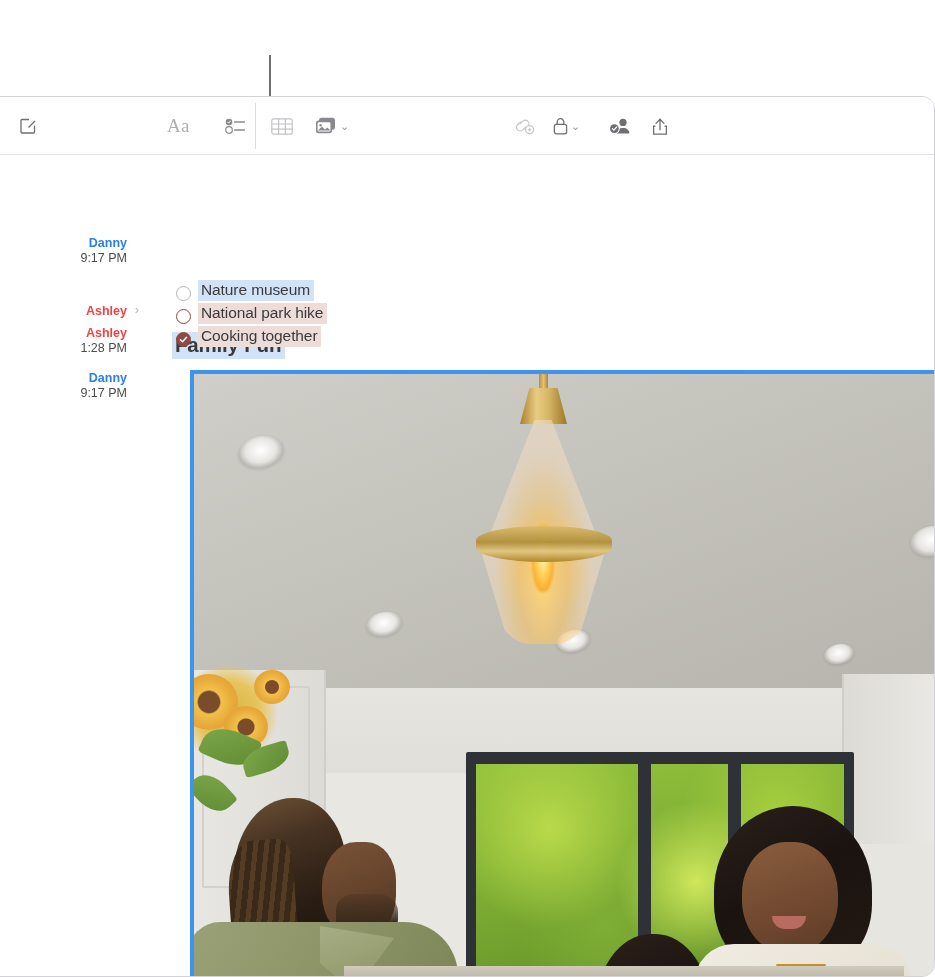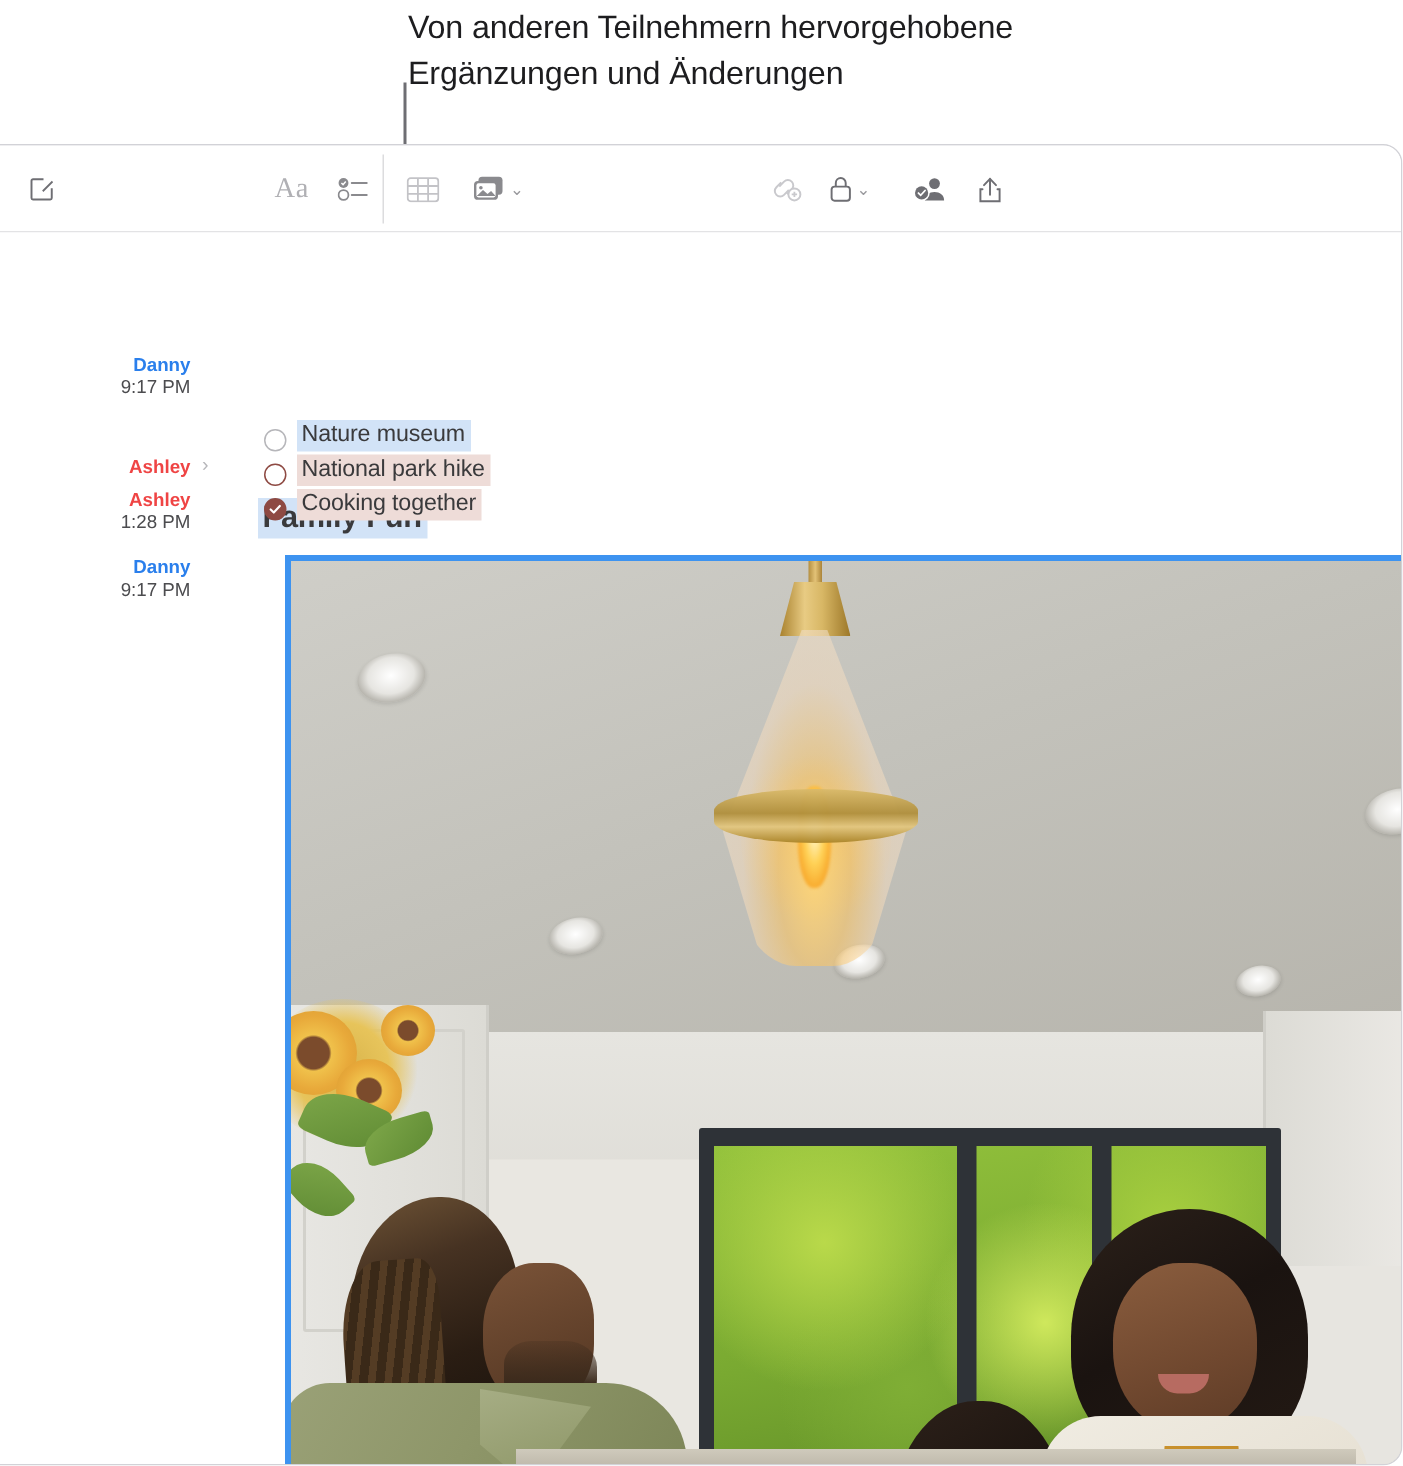--- a/index.html
+++ b/index.html
@@ -329,37 +329,35 @@
   .counter {
     position:absolute; left:150px; bottom:-4px; width:560px; height:16px;
     background: linear-gradient(180deg,#cfcabc,#b8b2a4);
   }
 </style>
 </head>
 <body>
 
 <div id="root">
 
-  <div class="callout-text">Von anderen Teilnehmern hervorgehobene
-Ergänzungen und Änderungen</div>
   <div class="callout-stem"></div>
   <div class="bracket"></div>
 
   <div class="window">
 
     <div class="toolbar">
 
       <div class="tb-icon" style="left:28px; top:14px; width:26px;">
         <svg width="18" height="18" viewBox="0 0 18 18" fill="none" stroke="#6e6e73" stroke-width="1.3">
           <path d="M15.5 8.5V15a1 1 0 0 1-1 1H3a1 1 0 0 1-1-1V3.5a1 1 0 0 1 1-1h7"></path>
           <path d="M9.5 10.5 16 4" stroke-width="1.2"></path>
         </svg>
       </div>
 
-      <div class="tb-icon" style="left:196px; top:14px;">
+      <div class="tb-icon" style="left:180px; top:14px;">
         <span class="aa-label">Aa</span>
       </div>
 
       <div class="tb-icon" style="left:236px; top:14px; width:26px;">
         <svg width="22" height="16" viewBox="0 0 22 16" fill="none">
           <circle cx="4" cy="4" r="3.3" fill="#8a8a8e"></circle>
           <path d="M2.6 4 3.7 5.1 5.5 3" stroke="#fff" stroke-width="1" fill="none"></path>
           <circle cx="4" cy="12" r="3.3" stroke="#8a8a8e" stroke-width="1.2" fill="none"></circle>
           <path d="M9.5 4h10M9.5 12h10" stroke="#8a8a8e" stroke-width="1.3" stroke-linecap="round"></path>
         </svg>

